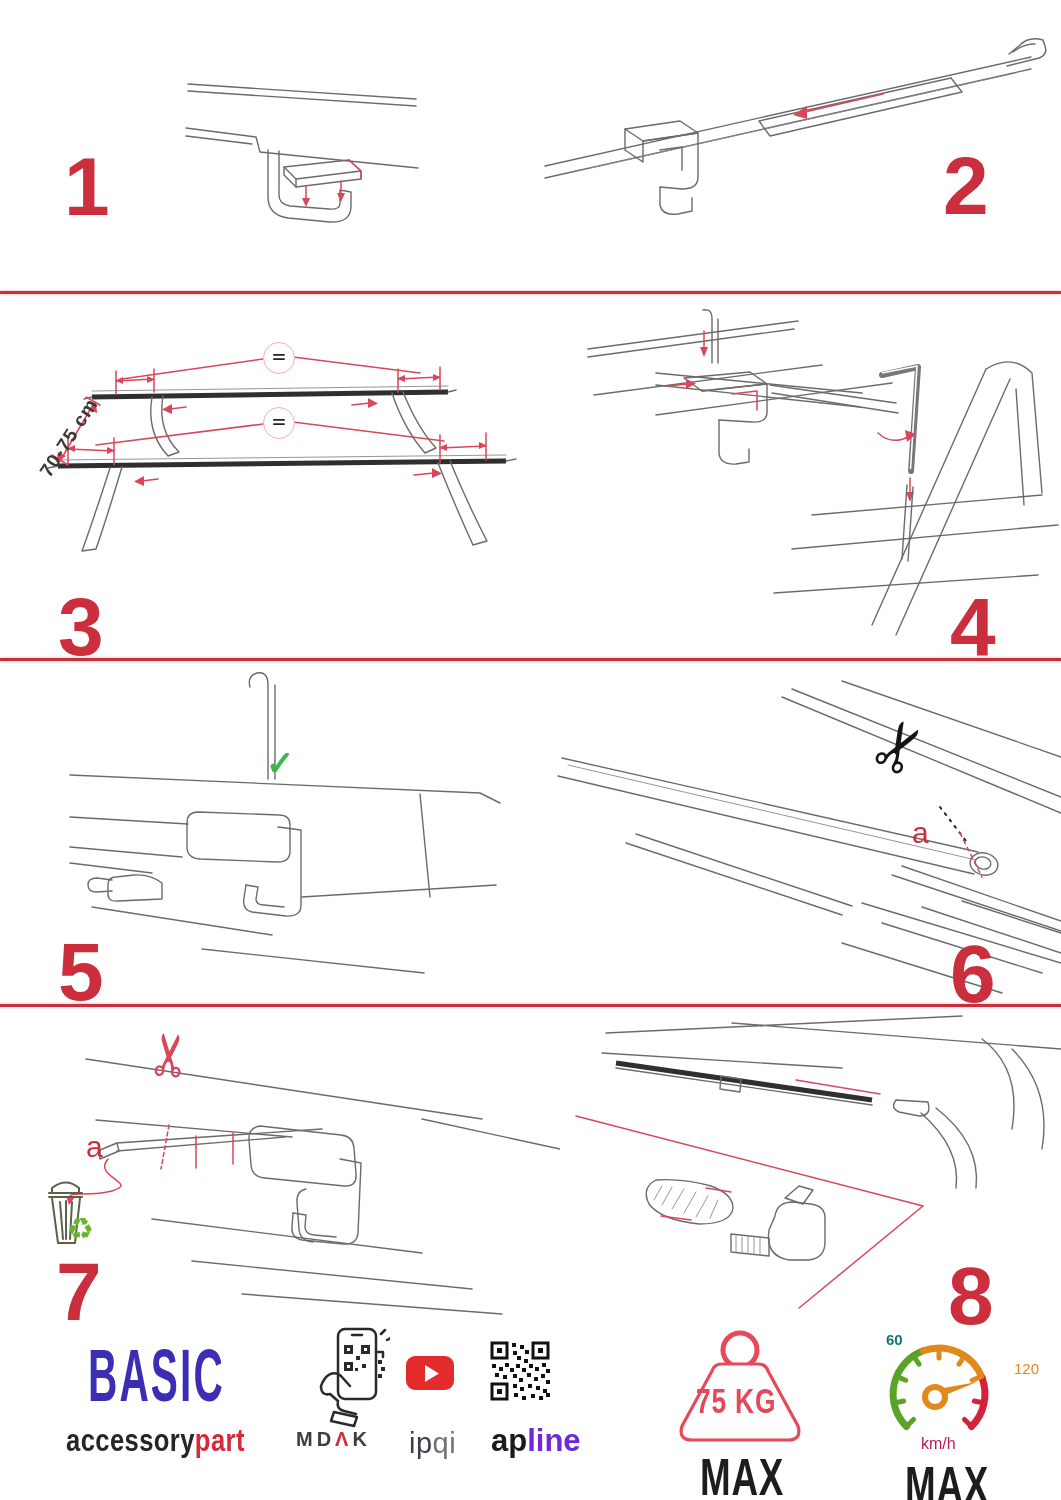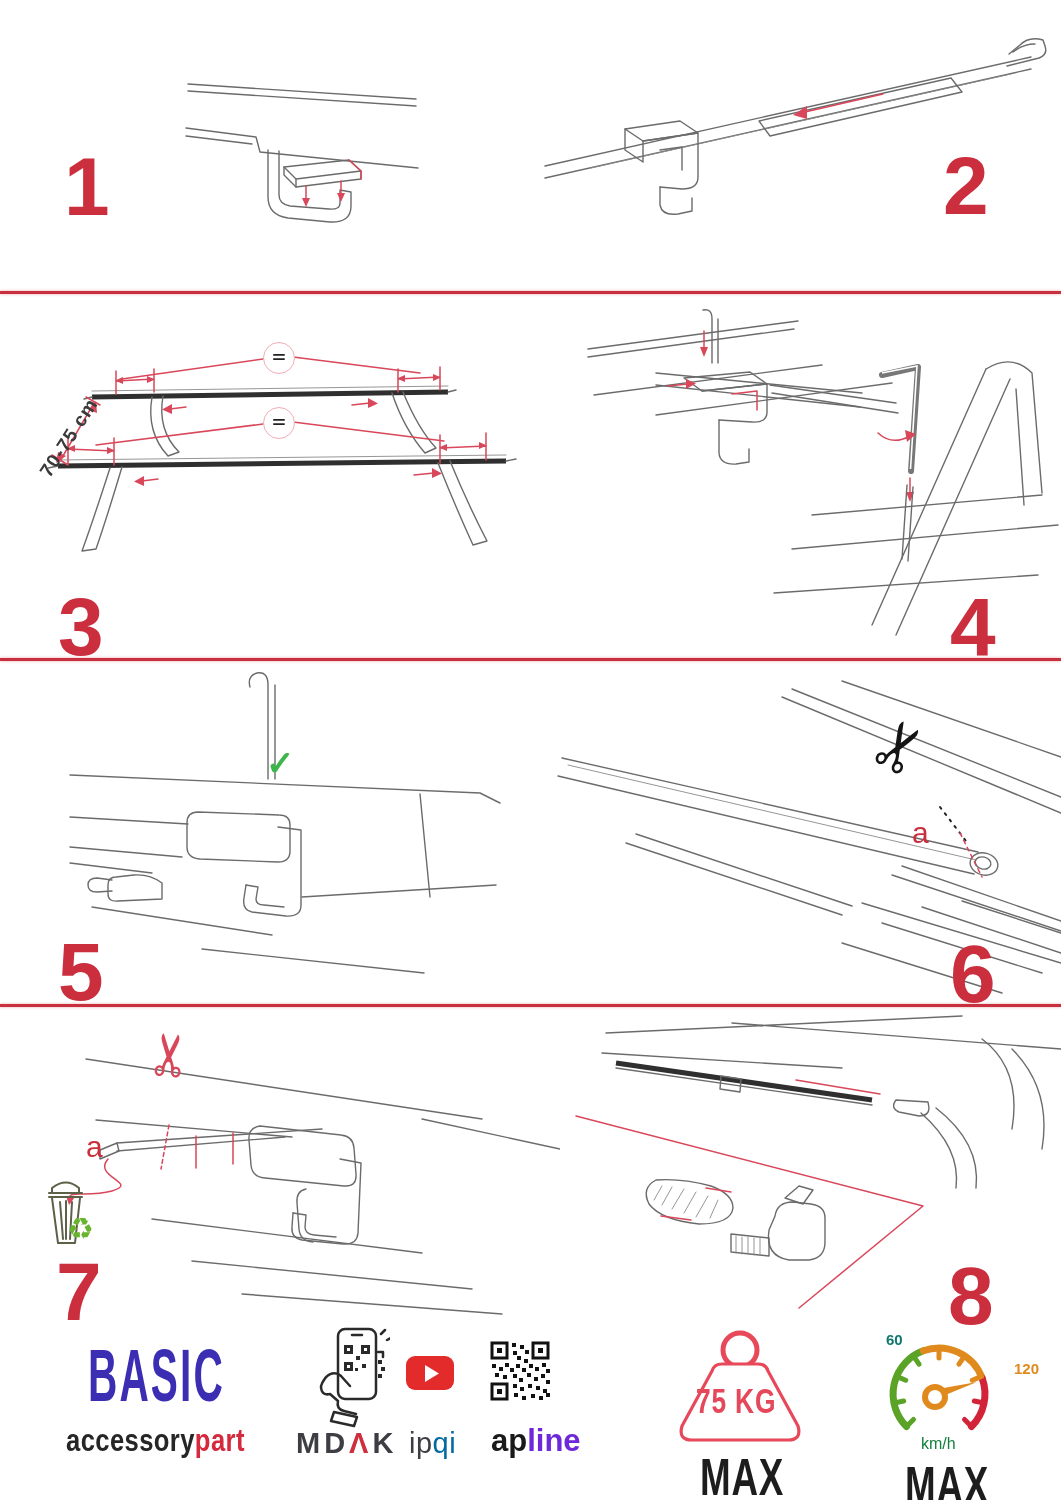--- a/index.html
+++ b/index.html
@@ -25,33 +25,33 @@
   .eqc span{transform:scaleX(1.35);display:inline-block;}
   .check{left:266px;top:746px;font-size:34px;color:#3cb54a;font-weight:bold;}
   .cutlabel{font-size:30px;color:#cb2e3d;}
   .scis{transform-origin:center;}
   
   .basic{left:88px;top:1338px;font-size:58px;font-weight:bold;color:#3b2eb3;
          letter-spacing:3px;transform:scale(.7,1.28);transform-origin:left top;}
   .accpart{left:66px;top:1424px;font-size:32px;font-weight:bold;letter-spacing:.5px;
            transform:scaleX(.8);transform-origin:left top;color:#262626;}
   .accpart .red{color:#d5293d;}
-  .mdak{left:296px;top:1429px;font-size:29px;font-weight:bold;letter-spacing:4px;color:#3d3d44;}
+  .mdak{left:296px;top:1429px;font-size:20px;font-weight:bold;letter-spacing:4px;color:#3d3d44;}
   .mdak .red{color:#cf2e3c;}
   .ipqi{left:409px;top:1429px;font-size:29px;color:#3d3d44;letter-spacing:.5px;}
-  .ipqi .red{color:#0369a1;}
+  .ipqi .red{color:#737373;}
   .apline{left:491px;top:1425px;font-size:31px;font-weight:bold;color:#1a1a1a;}
   .apline .red{color:#6d28d9;}
   .weightval{left:696px;top:1384px;font-size:33px;font-weight:bold;color:#e4485a;
              letter-spacing:1px;transform:scale(.8,1.05);transform-origin:left top;}
   .maxlabel{font-size:46px;font-weight:bold;color:#1d1d1d;letter-spacing:1px;
             transform:scale(.8,1.12);transform-origin:left top;}
   .spd60{left:886px;top:1332px;font-size:15px;font-weight:bold;color:#0f766e;}
-  .spd120{left:1014px;top:1361px;font-size:15px;font-weight:bold;color:#e08a1e;}
-  .kmh{left:921px;top:1436px;font-size:16px;color:#15803d;}
+  .spd120{left:1014px;top:1361px;font-size:15px;font-weight:normal;color:#e08a1e;}
+  .kmh{left:921px;top:1436px;font-size:16px;color:#be185d;}
 </style>
 </head>
 <body>
 
 <div class="page">
 
   <svg class="panel" style="left:0;top:0" width="530" height="290" viewBox="0 0 530 290">
     <path class="art" d="M188 84 L416 99"></path>
     <path class="art" d="M188 91 L416 106"></path>
     <path class="art" d="M186 128 L256 137 L260 152 L418 168"></path>

